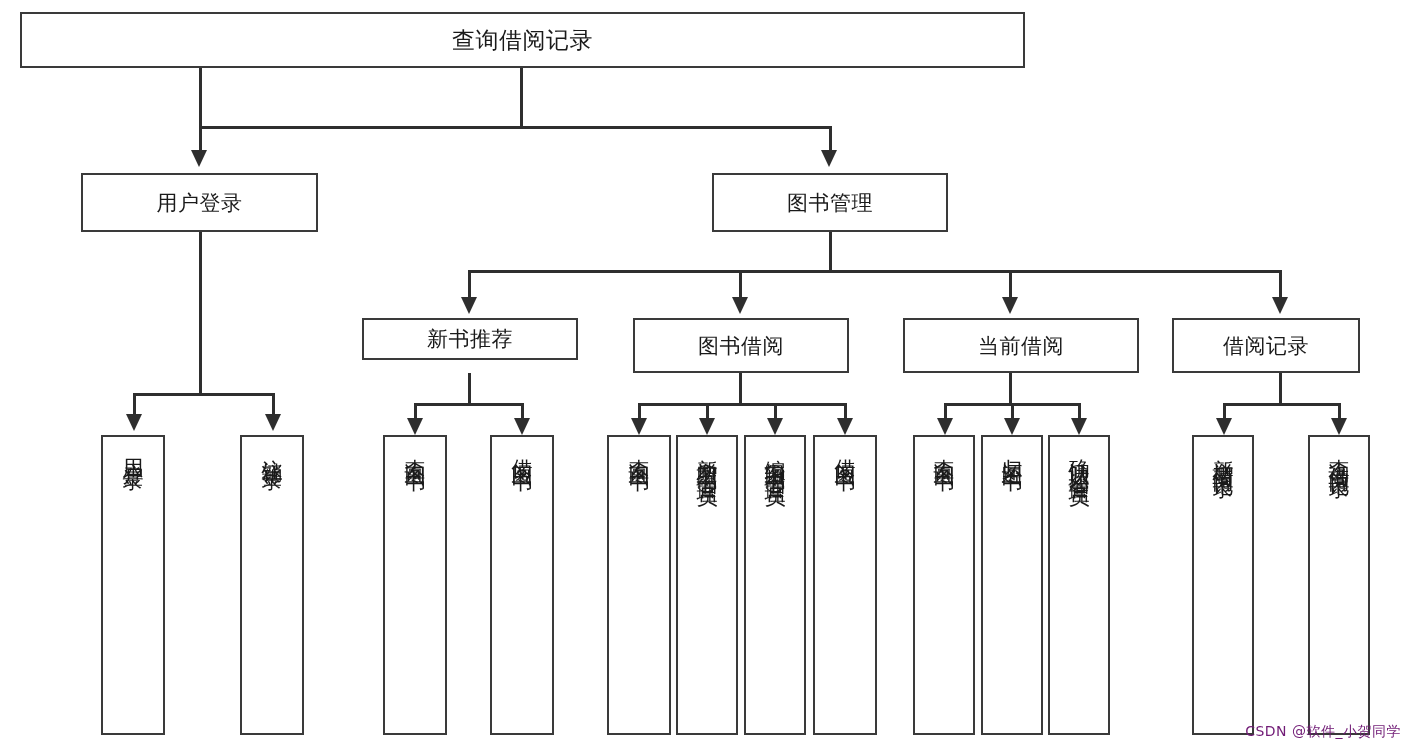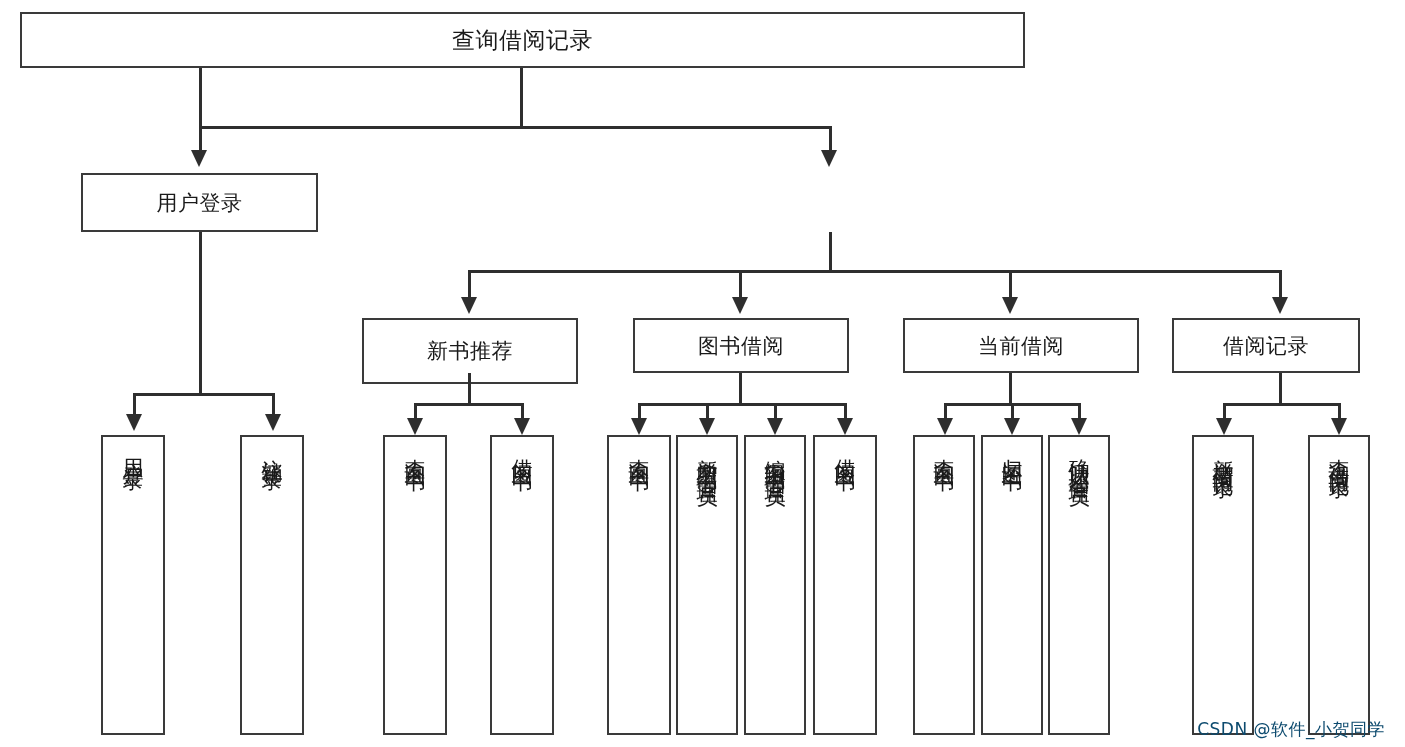--- a/index.html
+++ b/index.html
@@ -64,24 +64,24 @@
     position: absolute;
     width: 0;
     height: 0;
     border-left: 8px solid transparent;
     border-right: 8px solid transparent;
     border-top: 17px solid #2e2e2e;
   }
   
   #watermark {
     position: absolute;
-    right: 20px;
+    right: 4px;
     bottom: 6px;
-    font-size: 17px;
-    color: #0c4a6e;
+    font-size: 14px;
+    color: #701a75;
     white-space: nowrap;
     letter-spacing: 0.5px;
     pointer-events: none;
   }
 </style>
 </head>
 <body>
 
 <div id="canvas">
 
@@ -94,20 +94,23 @@
   <div class="vline" style="left:199px; top:126px; height:26px;"></div>
   <div class="arrow" style="left:191px; top:150px;"></div>
   <div class="vline" style="left:829px; top:126px; height:26px;"></div>
   <div class="arrow" style="left:821px; top:150px;"></div>
 
   <div class="vline" style="left:520px; top:68px; height:58px;"></div>
 
   <div class="node h" style="left:81px; top:173px; width:237px; height:59px;">
     <span class="label">用户登录</span>
   </div>
+  <div class="node h" style="left:712px; top:173px; width:236px; height:59px;">
+    <span class="label">图书管理</span>
+  </div>
 
   <div class="vline" style="left:199px; top:232px; height:163px;"></div>
   <div class="hline" style="left:133px; top:393px; width:141px; height:2.5px;"></div>
   <div class="vline" style="left:133px; top:393px; height:22px;"></div>
   <div class="arrow" style="left:126px; top:414px;"></div>
   <div class="vline" style="left:272px; top:393px; height:22px;"></div>
   <div class="arrow" style="left:265px; top:414px;"></div>
 
   <div class="vline" style="left:829px; top:232px; height:40px;"></div>
   <div class="hline" style="left:468px; top:270px; width:812px; height:2.5px;"></div>
@@ -117,21 +120,21 @@
 
   <div class="vline" style="left:739px; top:270px; height:28px;"></div>
   <div class="arrow" style="left:732px; top:297px;"></div>
 
   <div class="vline" style="left:1009px; top:270px; height:28px;"></div>
   <div class="arrow" style="left:1002px; top:297px;"></div>
 
   <div class="vline" style="left:1279px; top:270px; height:28px;"></div>
   <div class="arrow" style="left:1272px; top:297px;"></div>
 
-  <div class="node h" style="left:362px; top:318px; width:216px; height:66px;">
+  <div class="node h" style="left:362px; top:318px; width:216px; height:42px;">
     <span class="label">新书推荐</span>
   </div>
   <div class="node h" style="left:633px; top:318px; width:216px; height:55px;">
     <span class="label">图书借阅</span>
   </div>
   <div class="node h" style="left:903px; top:318px; width:236px; height:55px;">
     <span class="label">当前借阅</span>
   </div>
   <div class="node h" style="left:1172px; top:318px; width:188px; height:55px;">
     <span class="label">借阅记录</span>

